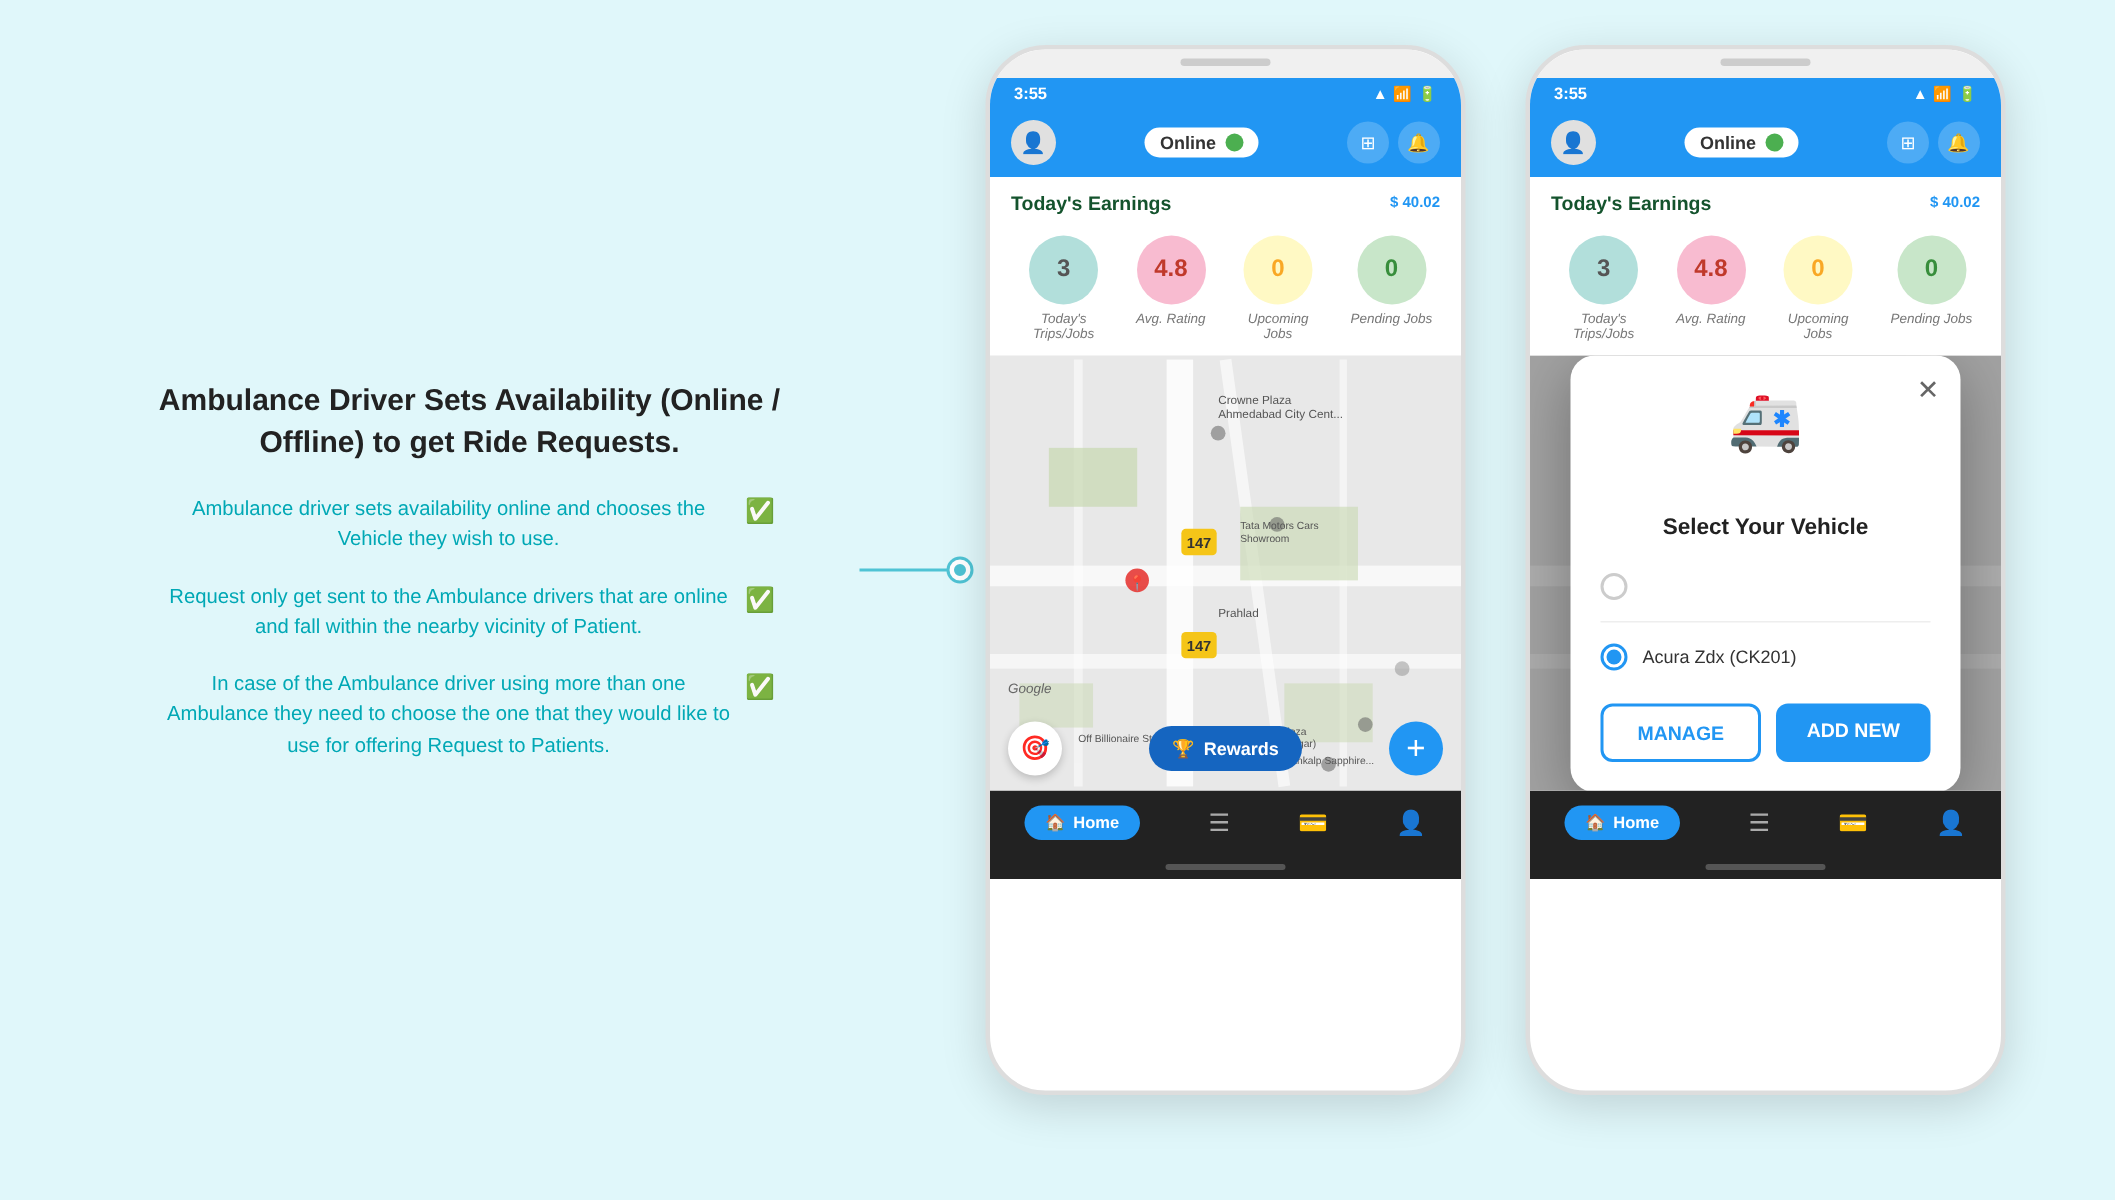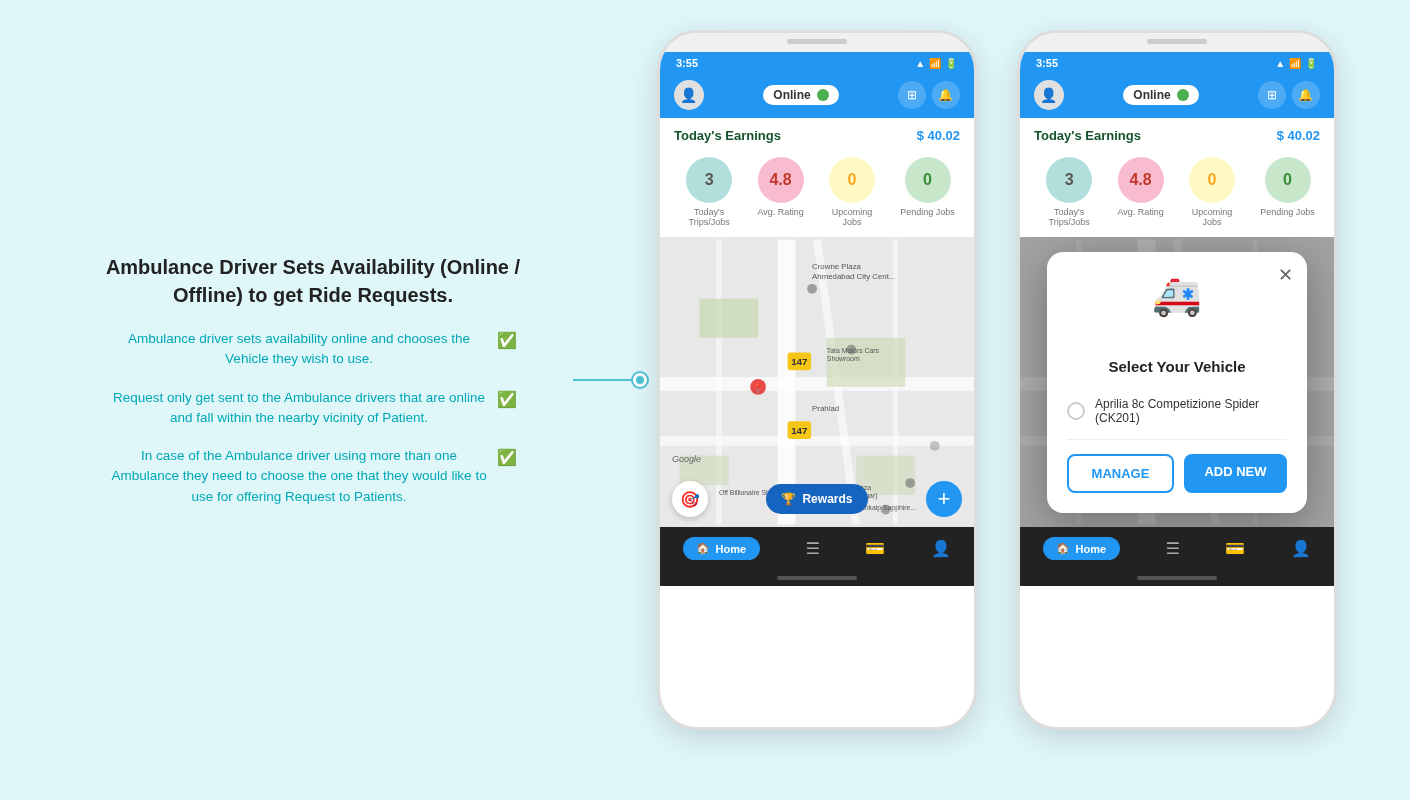--- a/index.html
+++ b/index.html
@@ -188,21 +188,21 @@
       padding: 10px 14px 6px;
       background: #fff;
     }
     .earnings-label {
       font-weight: 700;
       font-size: 13px;
       color: #14532d;
     }
     .earnings-value {
       font-weight: 700;
-      font-size: 13px;
+      font-size: 10px;
       color: #2196f3;
     }
     
     .stats-row {
       display: flex;
       justify-content: space-around;
       padding: 8px 10px 10px;
       background: #fff;
     }
     .stat-item {
@@ -219,20 +219,21 @@
       align-items: center;
       justify-content: center;
       font-size: 16px;
       font-weight: 700;
     }
     .stat-label {
       font-size: 9px;
       color: #777;
       text-align: center;
       max-width: 60px;
+      font-style: italic;
     }
     
     .map-area {
       height: 290px;
       background: #e8e8e8;
       position: relative;
       overflow: hidden;
     }
     .map-svg {
       width: 100%;
@@ -658,23 +659,28 @@
           </svg>
           
           <div class="modal-overlay">
             <div class="vehicle-modal">
               <span class="modal-close">✕</span>
               <div class="modal-icon">🚑</div>
               <div class="modal-title">Select Your Vehicle</div>
               <div class="vehicle-option">
                 <div class="radio-outer">
                 </div>
-                <span>Aprilia 8c Competizione Spider (CK201)</span>
               </div>
               <div class="modal-divider"></div>
+              <div class="vehicle-option">
+                <div class="radio-outer selected">
+                  <div class="radio-inner"></div>
+                </div>
+                <span>Acura Zdx (CK201)</span>
+              </div>
               <div class="modal-buttons">
                 <div class="modal-btn-manage">MANAGE</div>
                 <div class="modal-btn-addnew">ADD NEW</div>
               </div>
             </div>
           </div>
         </div>
 
         <div class="bottom-nav">
           <div class="nav-item-home">

